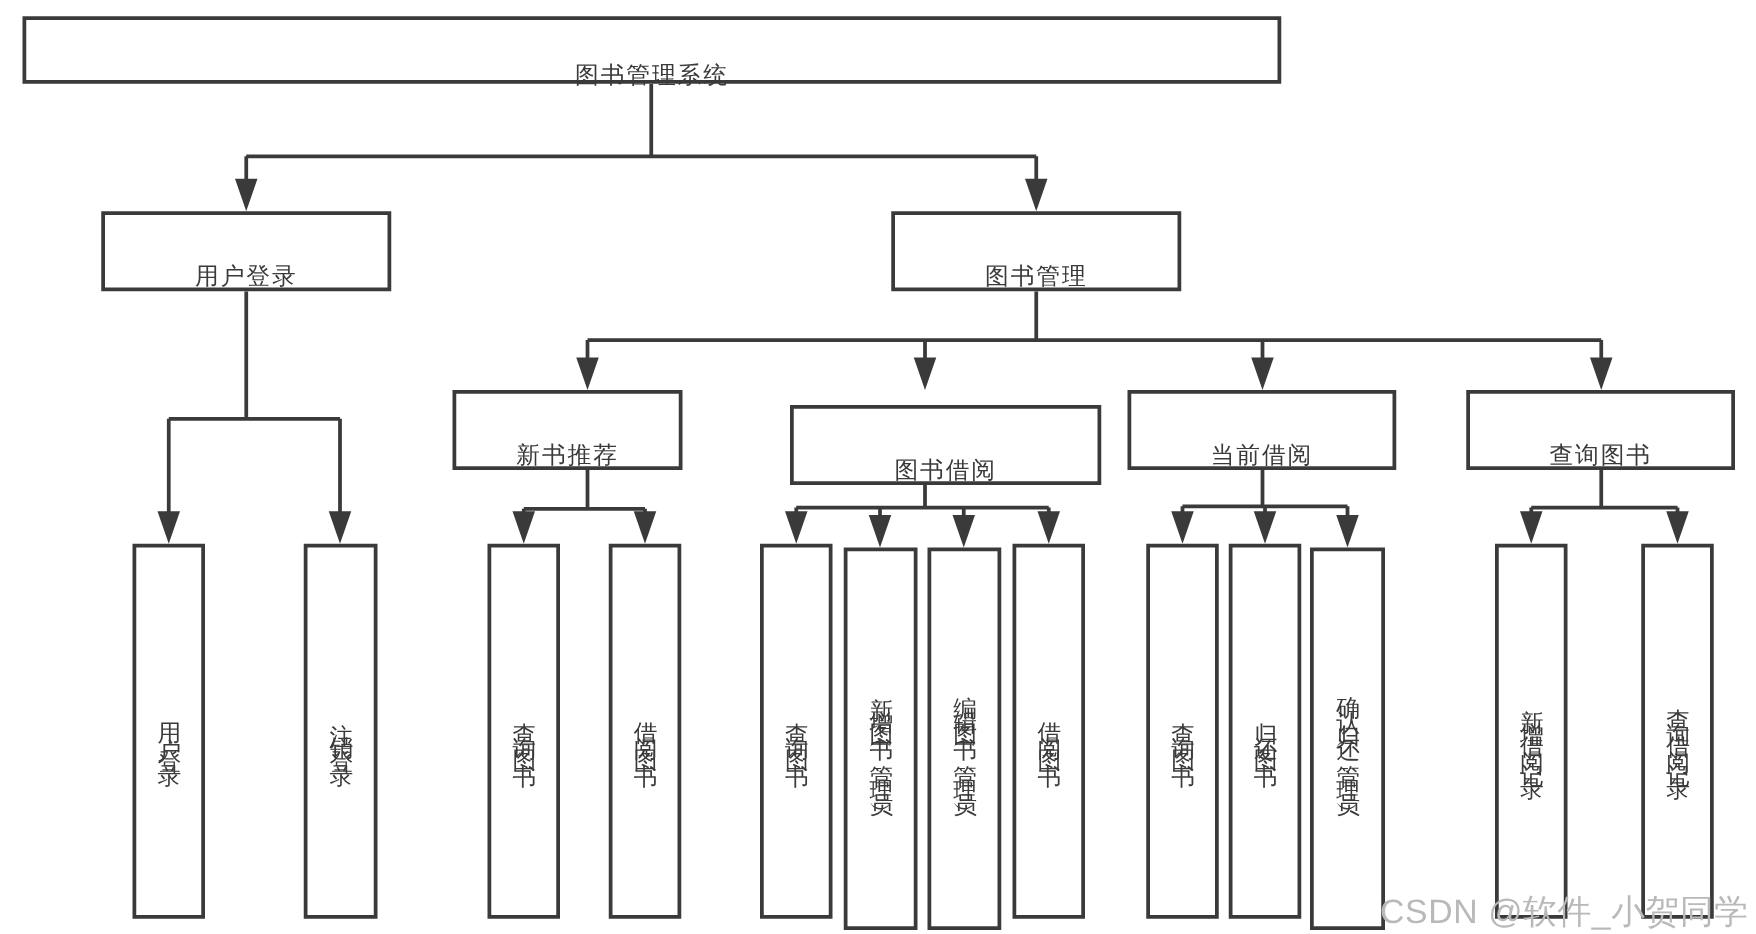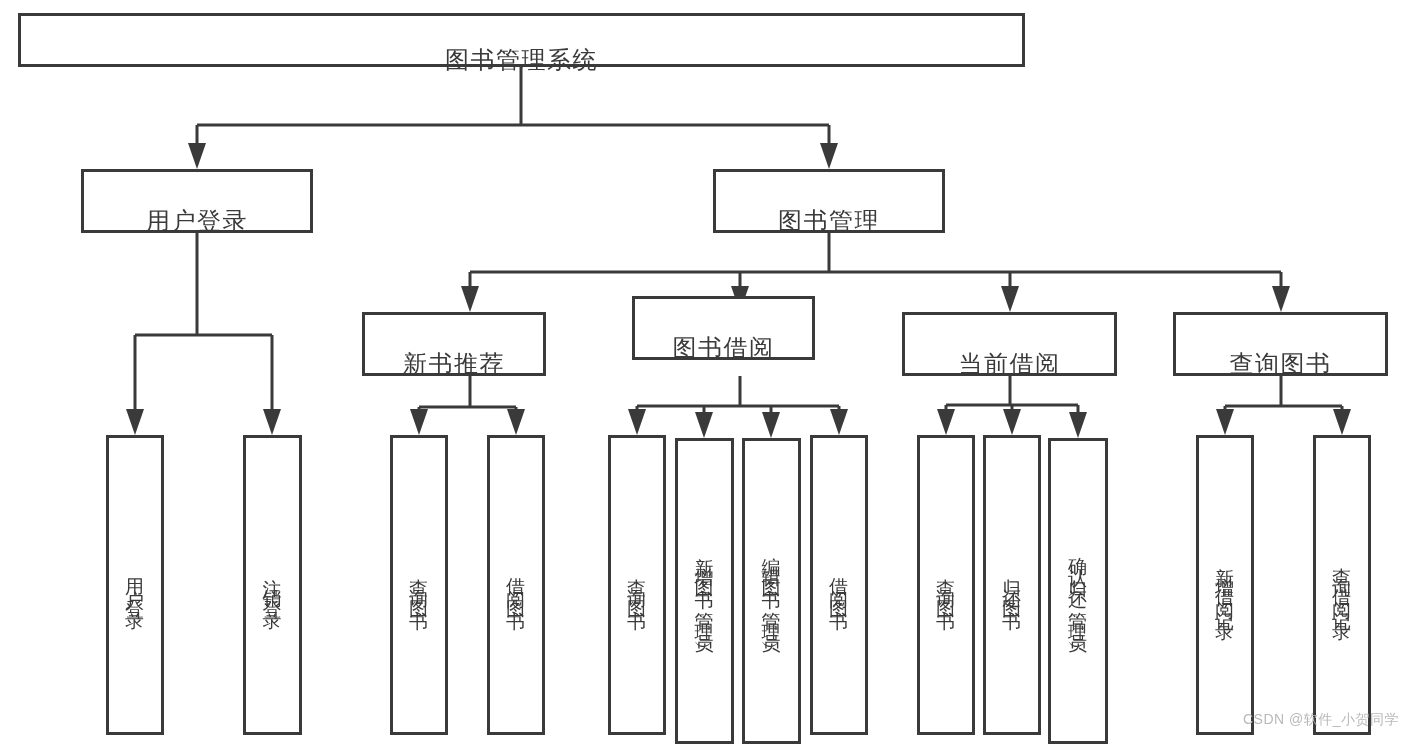--- a/index.html
+++ b/index.html
@@ -7,28 +7,28 @@
     position:relative;width:1405px;height:747px;background:var(--bg,#ffffff);
     font-family:"Liberation Sans",sans-serif;overflow:hidden;
   }
   .wires{position:absolute;left:0;top:0;width:1405px;height:747px;}
   .node{
     position:absolute;box-sizing:border-box;
     border:3px solid var(--line,#3a3a3a);
     background:#fff;color:var(--ink,#3a3a3a);
     display:flex;align-items:center;justify-content:center;
   }
-  .hlabel{font-size:24px;letter-spacing:1.5px;white-space:nowrap;margin-top:40px;}
+  .hlabel{font-size:19px;letter-spacing:1.5px;white-space:nowrap;margin-top:40px;}
   .vlabel{
     writing-mode:vertical-rl;text-orientation:mixed;
     font-size:19px;line-height:1;letter-spacing:11px;
   }
   .watermark{
     position:absolute;top:711px;right:6px;z-index:6;
-    font-size:14px;color:var(--wm,#b9b9b9);letter-spacing:.5px;white-space:nowrap;
+    font-size:27px;color:var(--wm,#b9b9b9);letter-spacing:.5px;white-space:nowrap;
   }
 </style>
 </head>
 <body>
 
 <div class="stage">
 
   <svg class="wires" viewBox="0 0 1405 747" xmlns="http://www.w3.org/2000/svg">
     <g stroke="#3a3a3a" stroke-width="3" fill="none">
 
@@ -76,21 +76,21 @@
   <div class="node" style="left:81px;top:169px;width:232px;height:64px">
     <span class="hlabel">用户登录</span>
   </div>
   <div class="node" style="left:713px;top:169px;width:232px;height:64px">
     <span class="hlabel">图书管理</span>
   </div>
 
   <div class="node" style="left:362px;top:312px;width:184px;height:64px">
     <span class="hlabel">新书推荐</span>
   </div>
-  <div class="node" style="left:632px;top:296px;width:183px;height:64px">
+  <div class="node" style="left:632px;top:324px;width:249px;height:64px">
     <span class="hlabel">图书借阅</span>
   </div>
   <div class="node" style="left:902px;top:312px;width:215px;height:64px">
     <span class="hlabel">当前借阅</span>
   </div>
   <div class="node" style="left:1173px;top:312px;width:215px;height:64px">
     <span class="hlabel">查询图书</span>
   </div>
 
   <div class="node" style="left:106px;top:435px;width:58px;height:300px">

